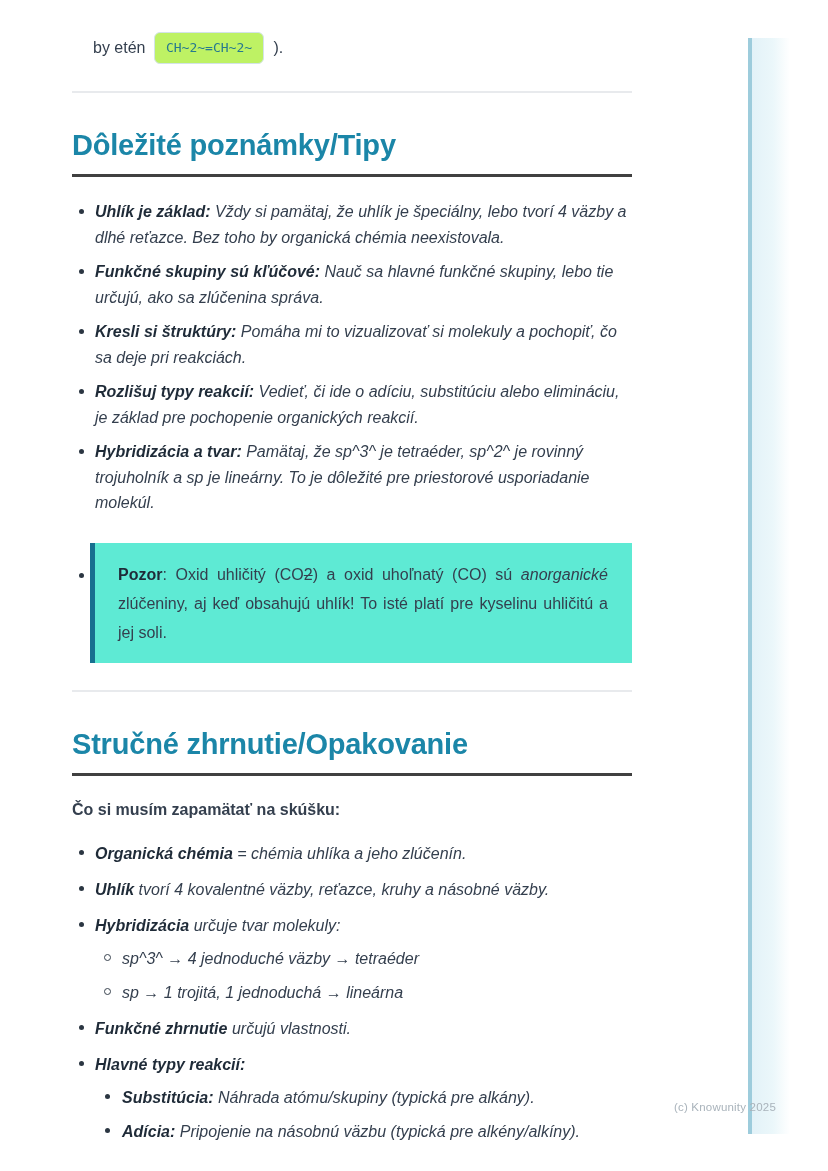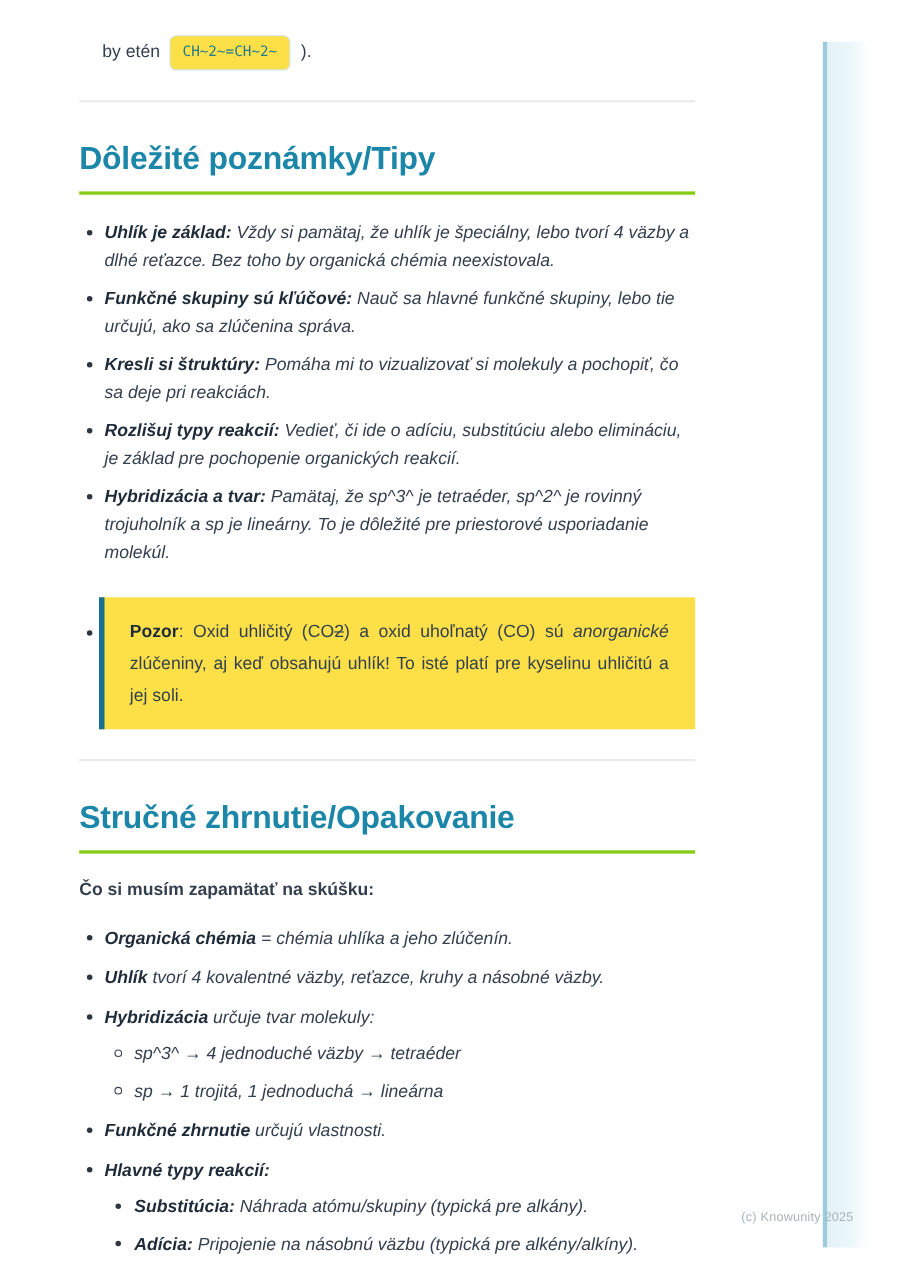--- a/index.html
+++ b/index.html
@@ -16,49 +16,49 @@
     background: linear-gradient(90deg, #e3f2f8 0%, #ebf7fa 55%, rgba(235,247,250,0) 100%);
     z-index: 0;
   }
   .content { position: absolute; left: 72px; top: 0; width: 560px; z-index: 1; }
 
   .intro-line { margin-top: 32px; padding-left: 21px; font-size: 16px; line-height: 25px; }
   .chip {
     display: inline-block;
     font-family: "DejaVu Sans Mono", "Liberation Mono", monospace;
     font-size: 13px; color: #26798f;
-    background: #fde047; border: 1px solid #d3e3e8; border-radius: 6px;
+    background: #bef264; border: 1px solid #d3e3e8; border-radius: 6px;
     padding: 2px 11px 3px; margin: 0 5px 0 4px; vertical-align: 1px;
   }
   .divider { border: none; border-top: 2px solid #e8eaed; margin: 27px 0 0; }
 
   h1.sec-title {
     font-size: 29px; font-weight: 700; color: #1b86a8;
     margin: 36px 0 0; padding-bottom: 12px;
-    border-bottom: 3px solid #84cc16; letter-spacing: -0.2px;
+    border-bottom: 3px solid #404040; letter-spacing: -0.2px;
   }
 
   ul { list-style: none; margin: 0; padding: 0; font-style: italic; }
   ul.main { margin-top: 22px; font-size: 16px; line-height: 25.5px; }
   ul.main > li { position: relative; padding-left: 23px; margin-bottom: 9px; }
   ul.main > li::before {
     content: ""; position: absolute; left: 7px; top: 10px;
     width: 5px; height: 5px; border-radius: 50%; background: #2b3642;
   }
   .b { font-weight: 700; color: #1f2b38; }
   .i { font-style: italic; }
   .strike { text-decoration: line-through; }
 
   .callout-row { position: relative; padding-left: 18px; margin-top: 27px; }
   .callout-row::before {
     content: ""; position: absolute; left: 7px; top: 30px;
     width: 5px; height: 5px; border-radius: 50%; background: #2b3642;
   }
   .callout {
-    border-left: 5px solid #17708f; background: #fde047;
+    border-left: 5px solid #17708f; background: #5eead4;
     padding: 17px 24px 16px 23px;
     font-size: 16px; line-height: 29px; text-align: justify; color: #343f4e;
   }
 
   p.summary-intro { margin: 21px 0 0; font-size: 16px; line-height: 25px; font-weight: bold; }
 
   ul.summary { margin-top: 19px; font-size: 16px; line-height: 25px; }
   ul.summary > li { position: relative; padding-left: 23px; margin-bottom: 11px; }
   ul.summary > li::before {
     content: ""; position: absolute; left: 7px; top: 9px;

